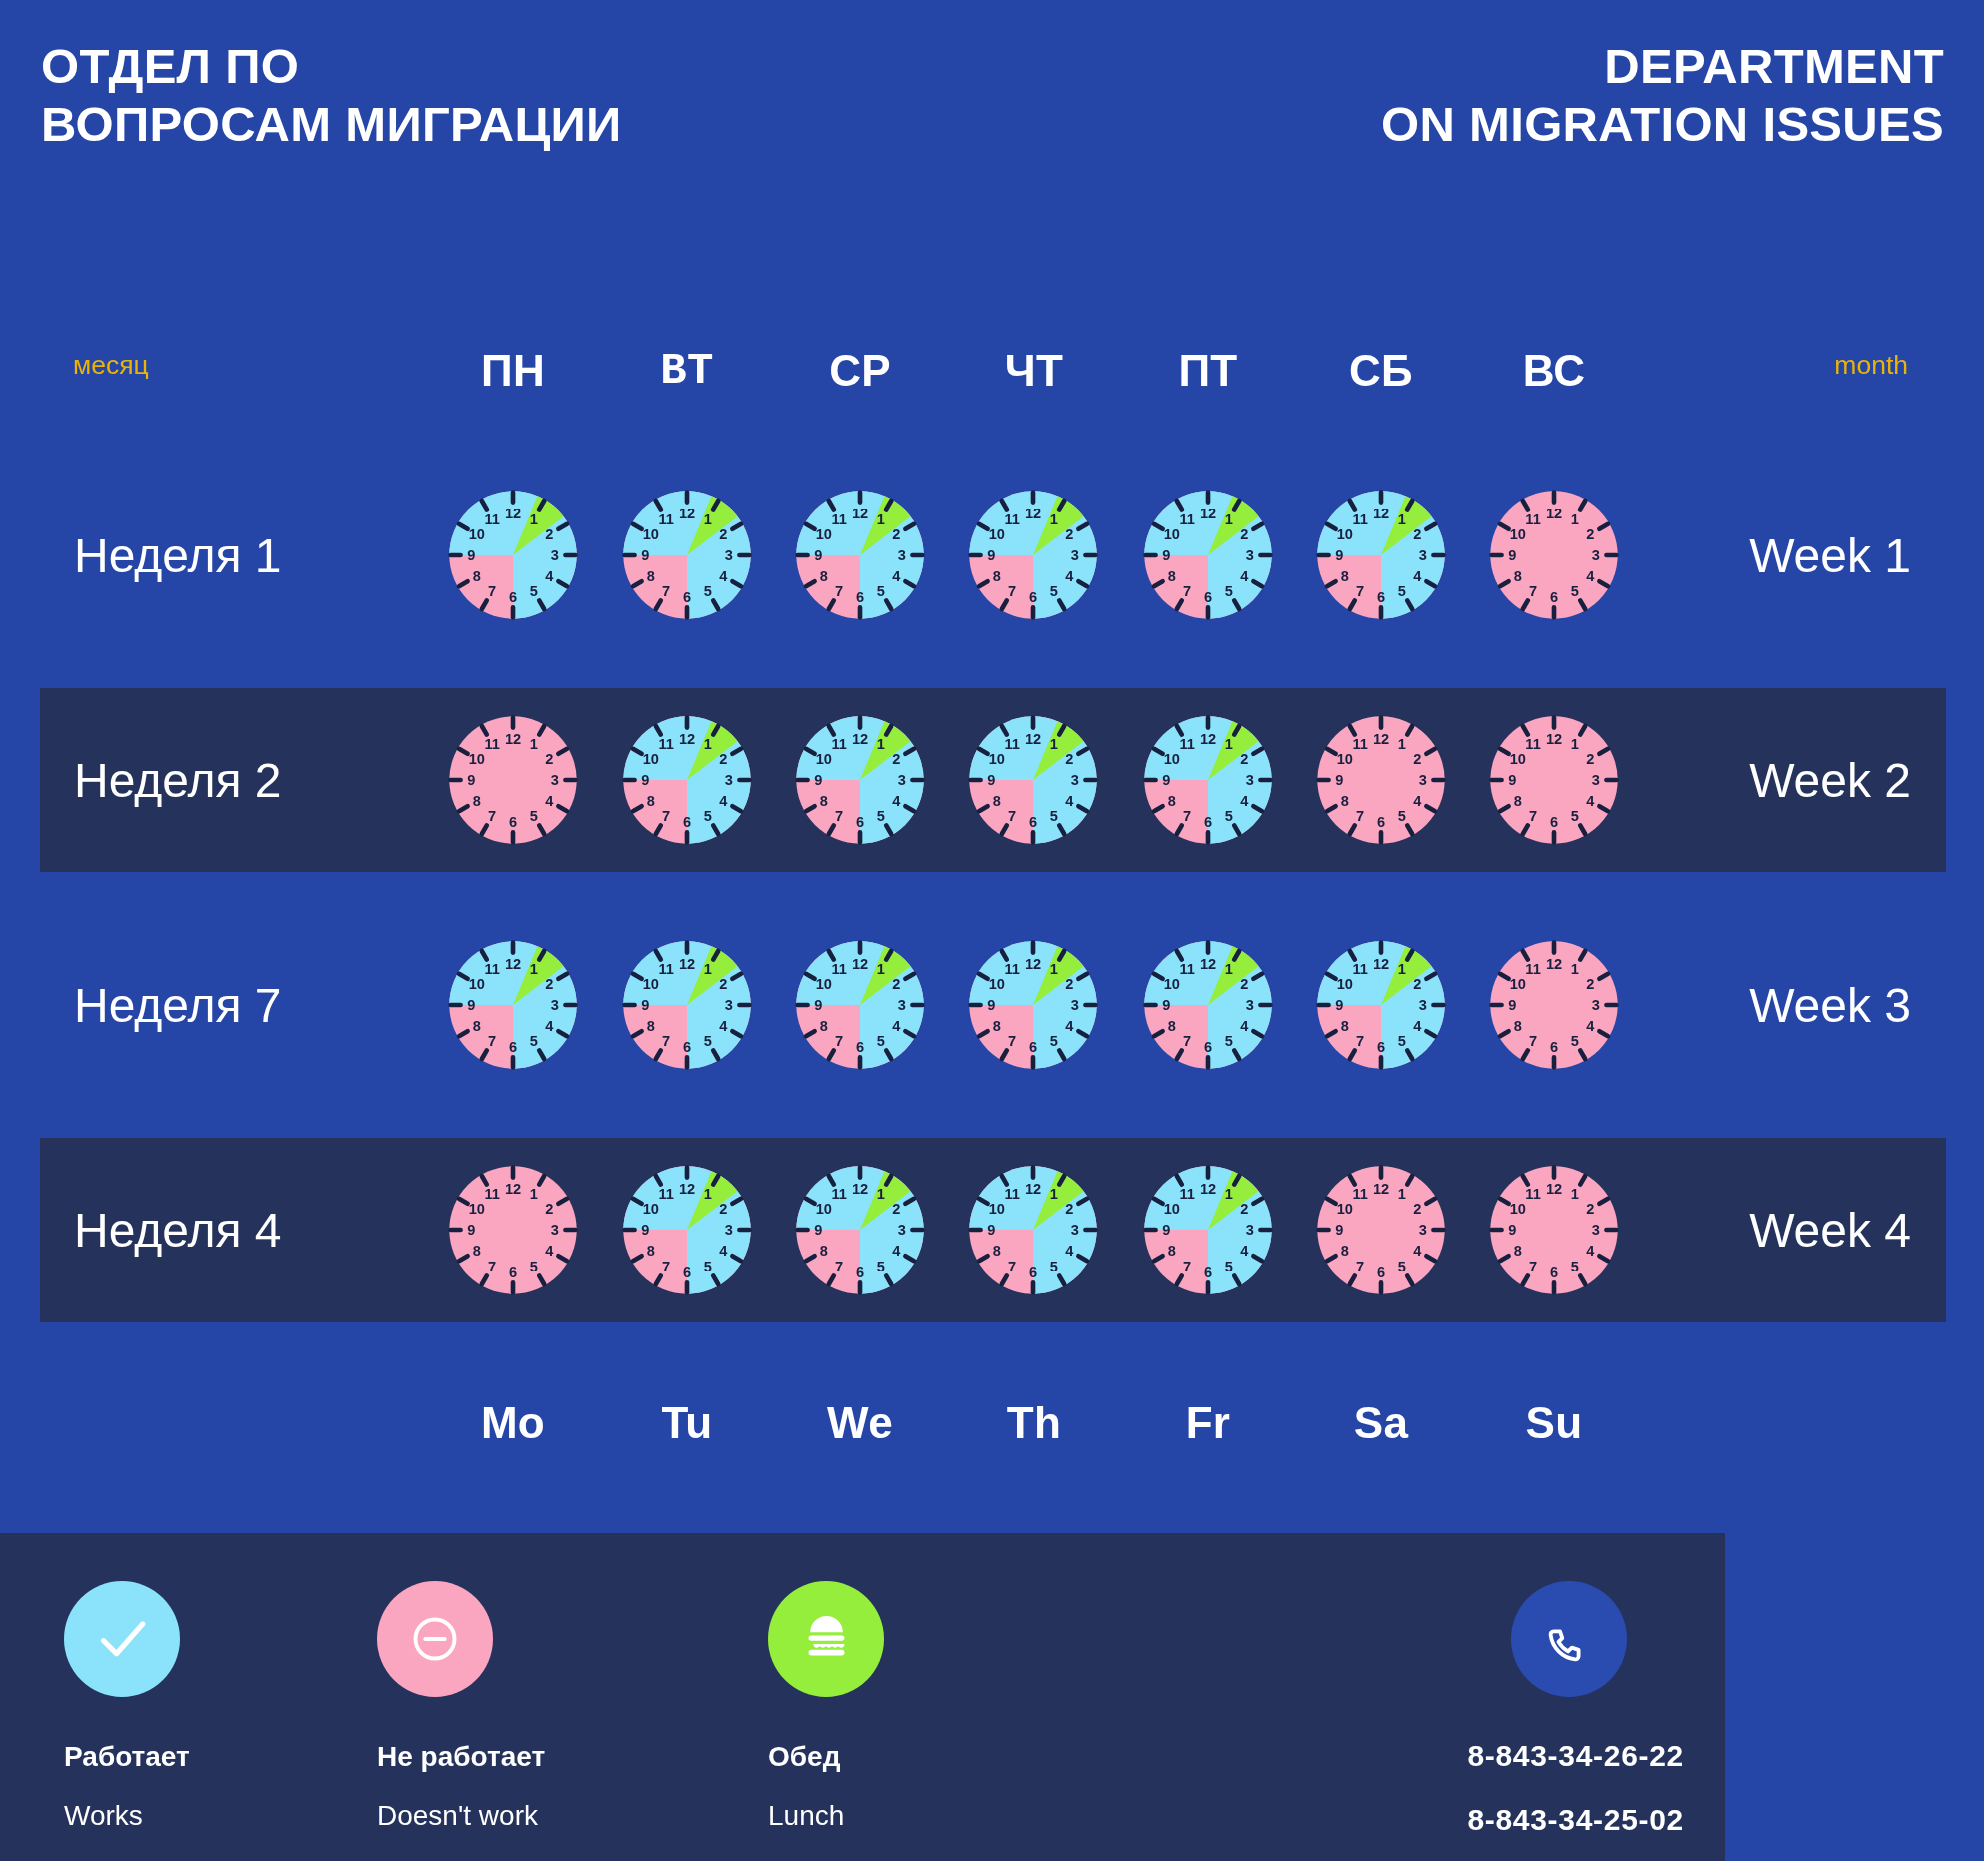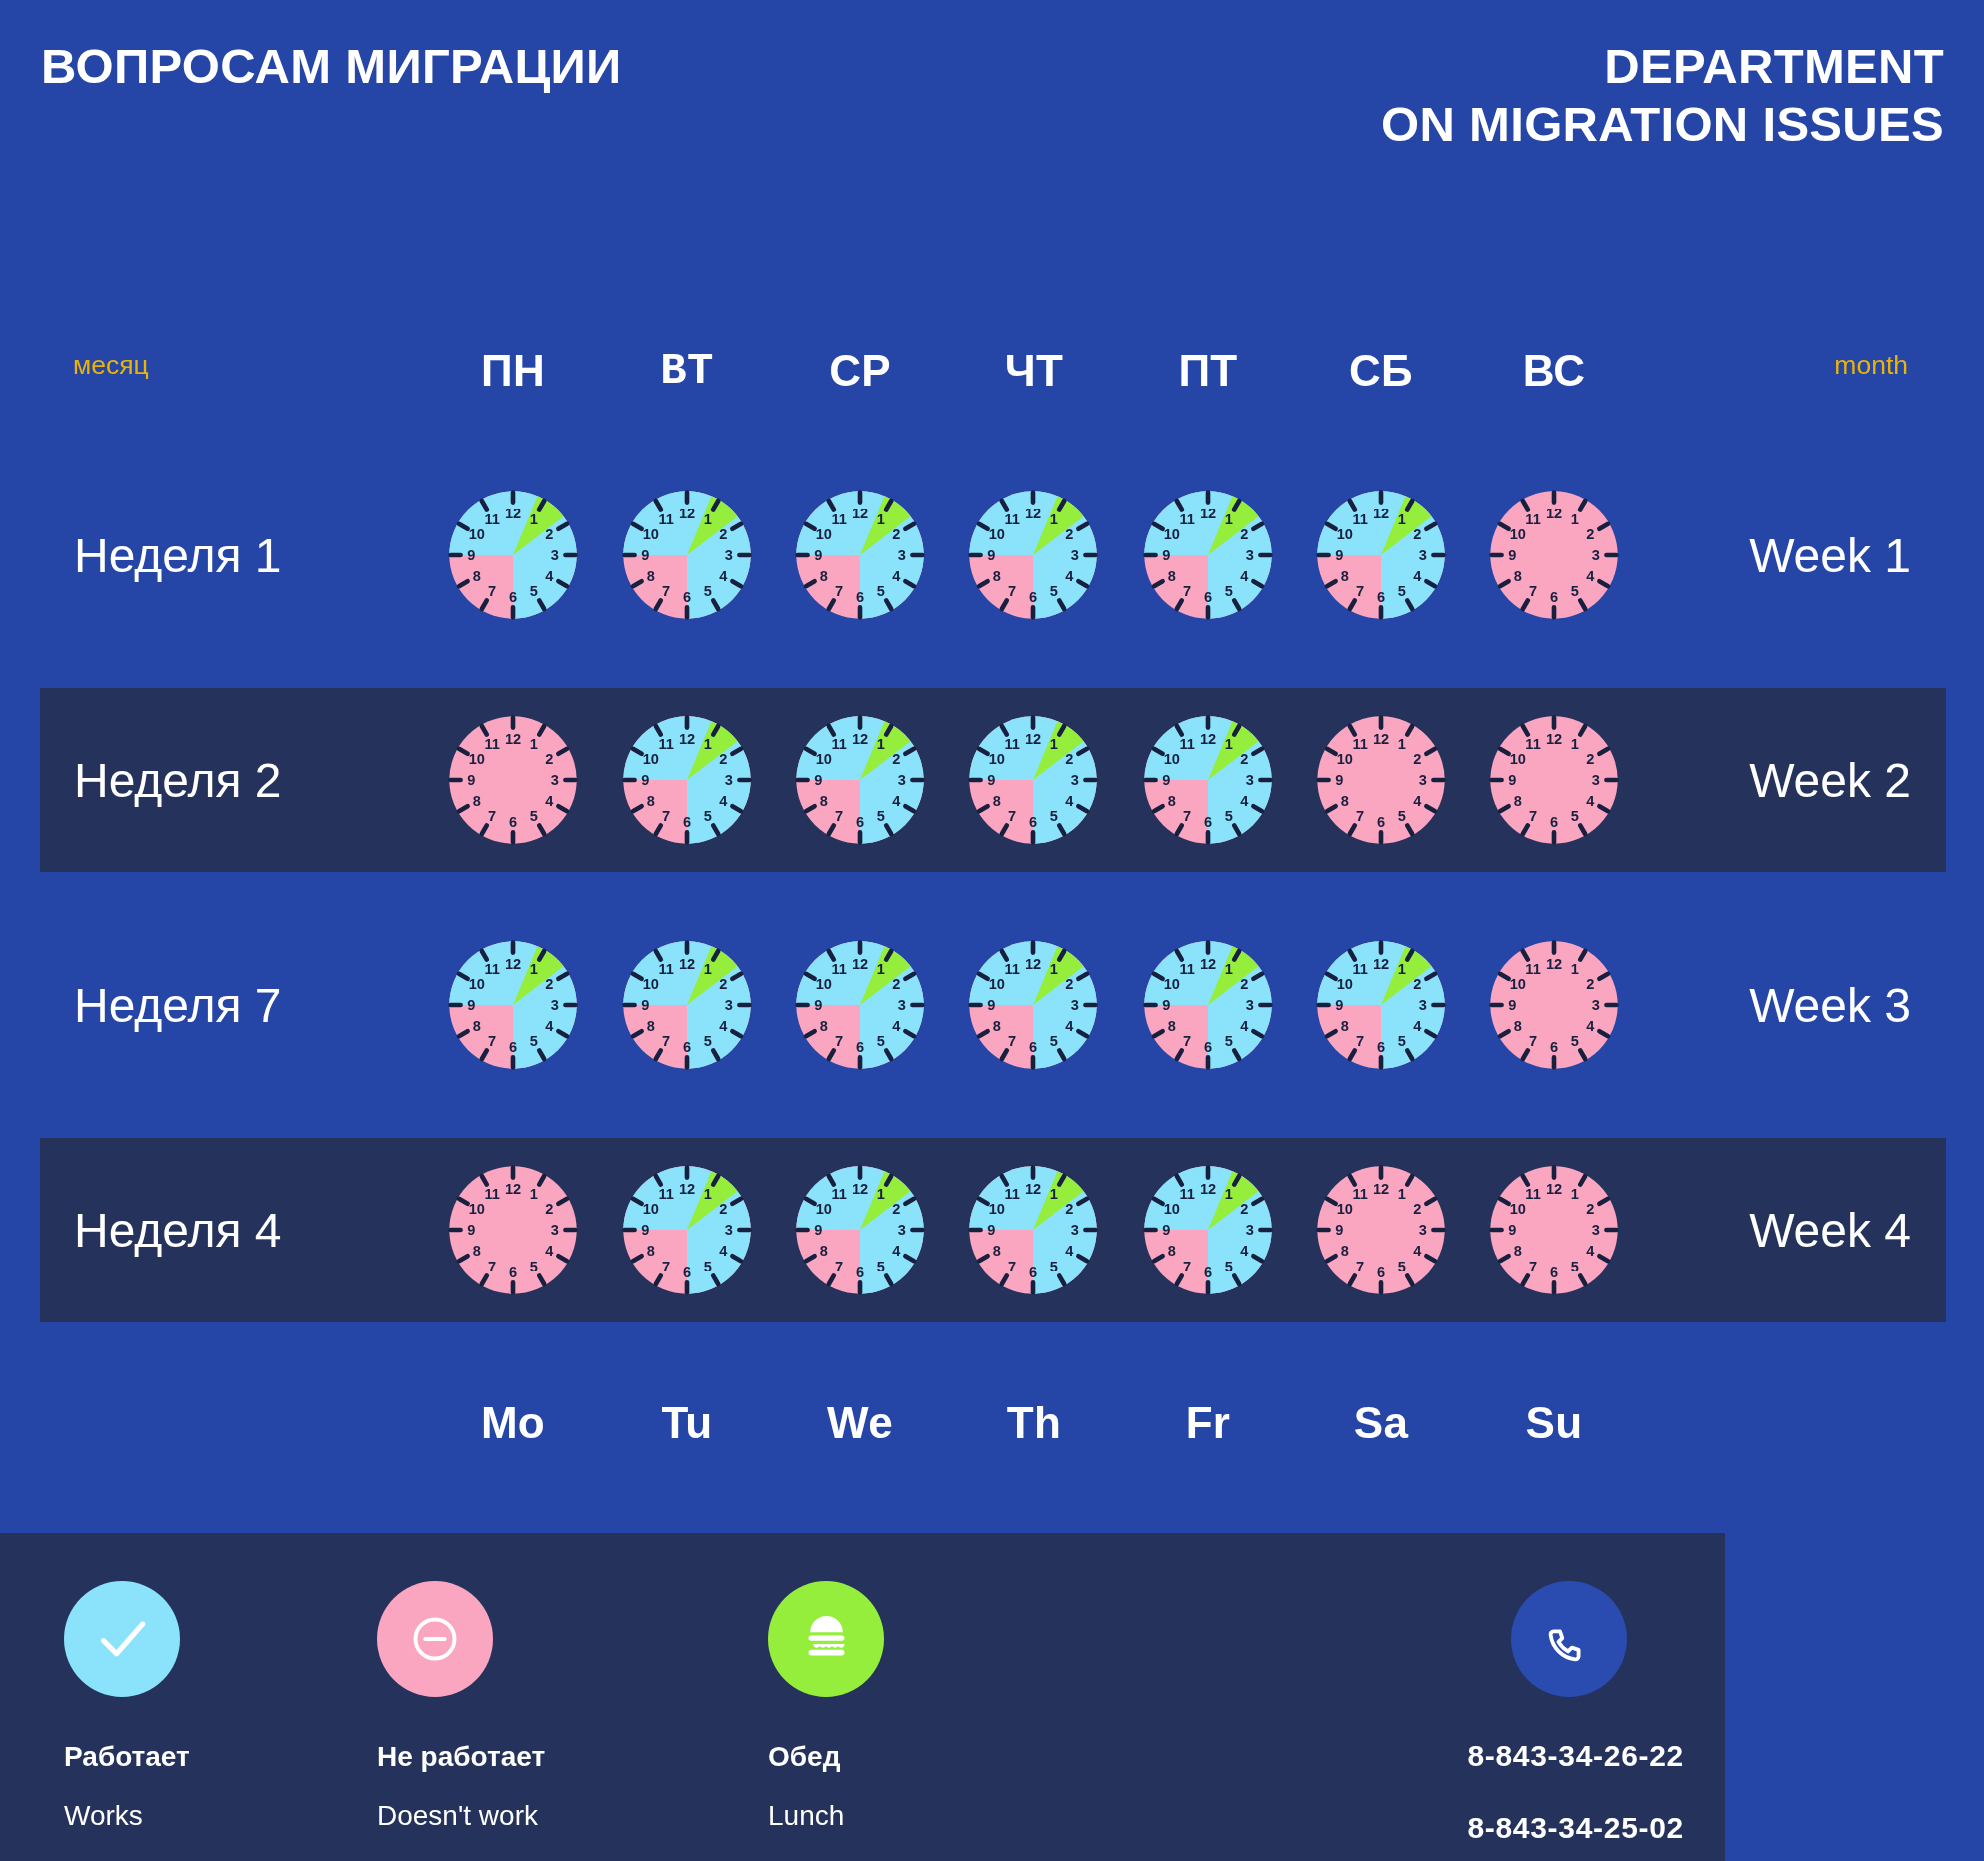--- a/index.html
+++ b/index.html
@@ -86,29 +86,30 @@
   .phone-block { position: absolute; right: 41px; top: 48px; text-align: center; }
   .phone-bubble {
     width: 116px; height: 116px; border-radius: 50%;
     background: #2a4bb0; display: flex; align-items: center; justify-content: center;
     margin-left: auto; margin-right: 57px;
   }
   .phone-num {
     margin-top: 42px; color: #ffffff;
     font-size: 30px; font-weight: 700; letter-spacing: 0.7px; white-space: nowrap;
   }
-  .phone-num.second { margin-top: 38px; }
+  .phone-num.second { margin-top: 30px; }
 </style>
 </head>
 <body>
 
 <div class="page">
 
   <div class="header">
     <div class="title-ru">
+      <div>ОТДЕЛ ПО</div>
       <div>ВОПРОСАМ МИГРАЦИИ</div>
     </div>
     <div class="title-en">
       <div>DEPARTMENT</div>
       <div>ON MIGRATION ISSUES</div>
     </div>
   </div>
 
   <div class="daybar top" id="daybar-top">
     <div class="side-label left">месяц</div>

